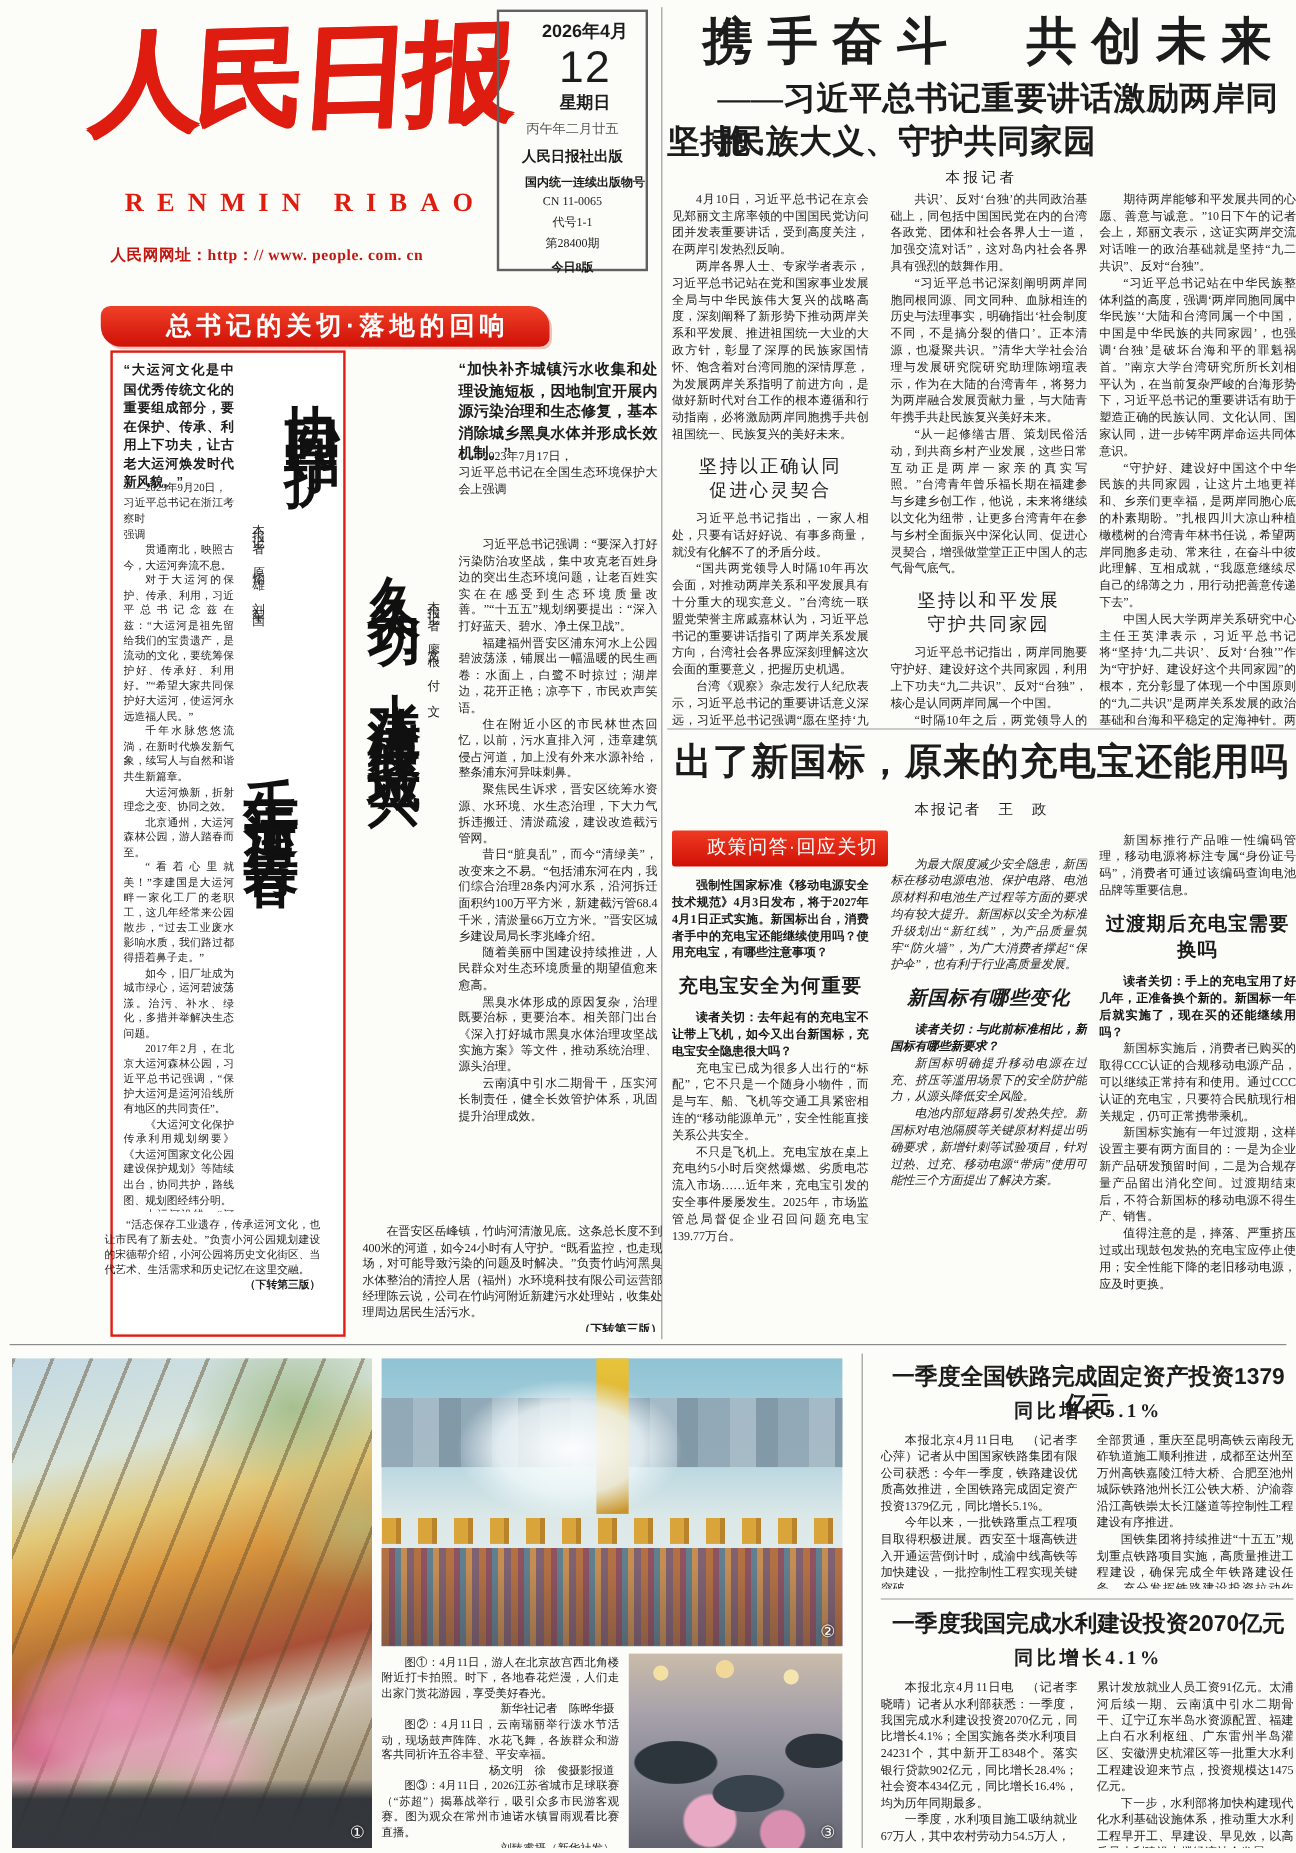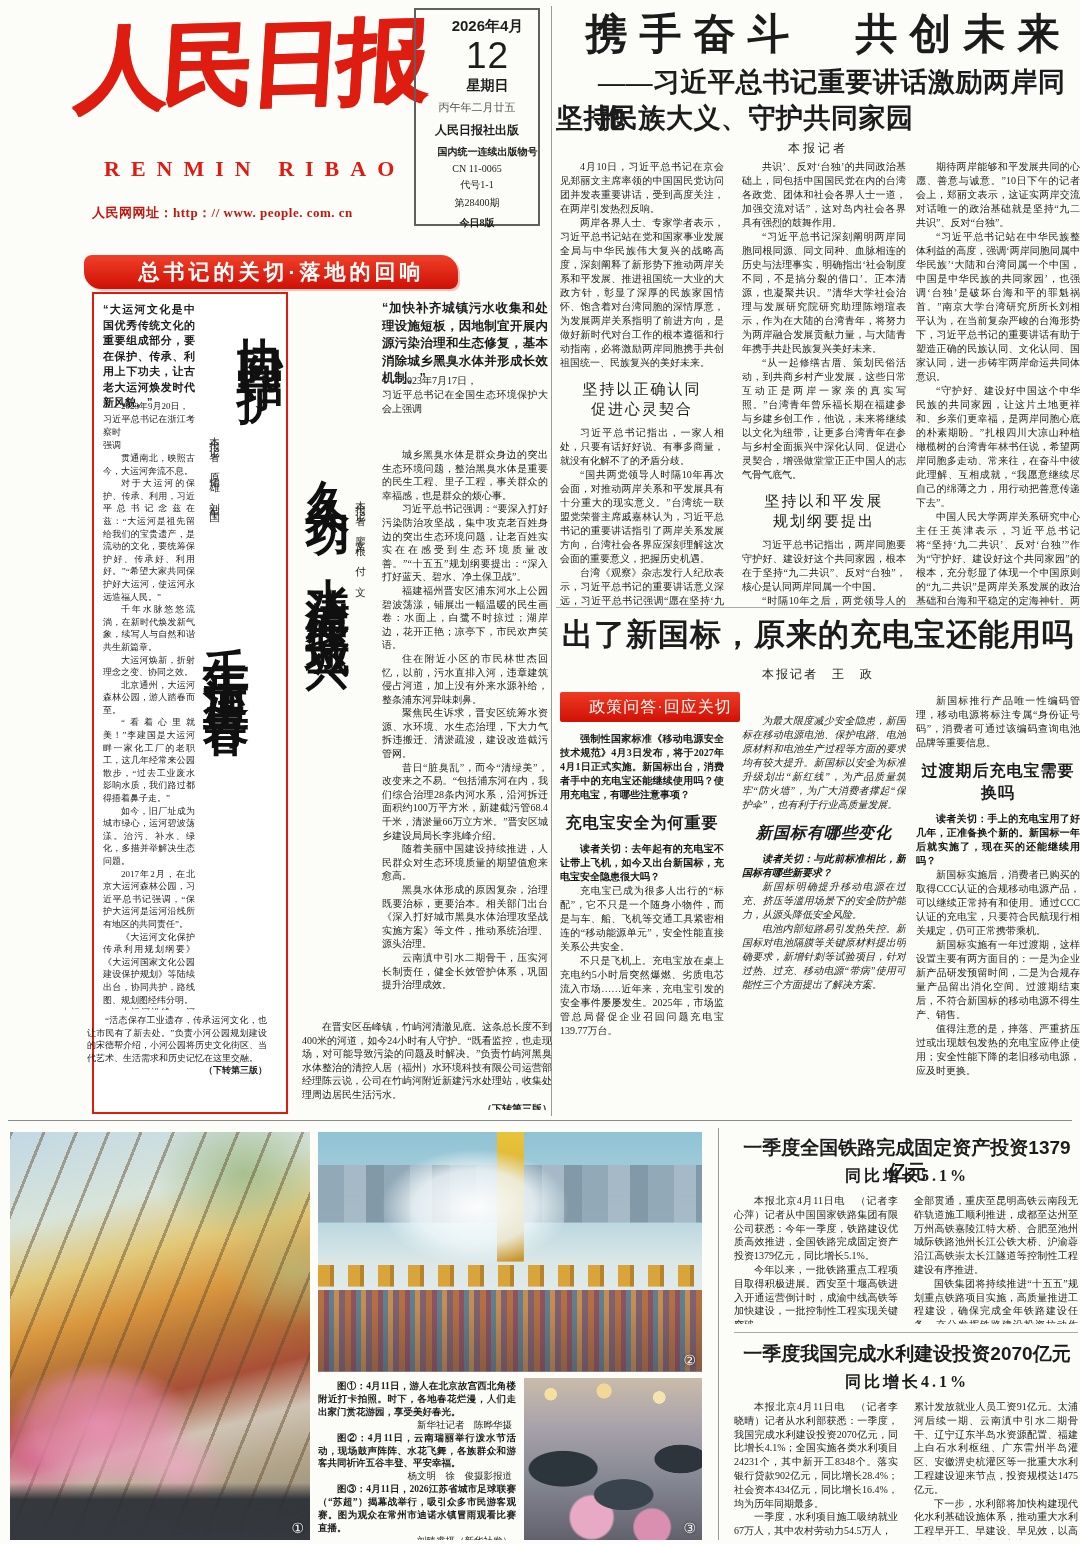--- a/index.html
+++ b/index.html
@@ -66,21 +66,21 @@
           color:#fff;font-weight:400;font-size:16px;text-align:center;line-height:30px;letter-spacing:1px;border-radius:2px;}
   .qcol{width:164px;font-size:10px;line-height:14px;}
   .qsub{font-family:"Liberation Sans","DejaVu Sans",sans-serif;font-weight:700;font-size:16px;line-height:22px;
         text-align:center;text-indent:0;margin:10px 0 8px;letter-spacing:1px;}
   .concern{font-weight:700;color:#141414;}
   
   .photo{position:absolute;overflow:hidden;}
   .badge{position:absolute;right:6px;bottom:4px;color:#fff;font-size:14px;line-height:14px;
          text-shadow:0 0 3px rgba(0,0,0,.75);}
   .caps{left:318px;top:1380px;width:198px;height:160px;font-size:9.5px;line-height:12.9px;text-align:justify;overflow:hidden;}
-  .caps p{margin:0;text-indent:2em;font-weight:700;}
+  .caps p{margin:0;text-indent:2em;font-weight:400;}
   .caps .credit{text-align:right;text-indent:0;padding-right:4px;font-weight:400;}
   
   .n-hl{width:346px;text-align:center;font-family:"Liberation Sans","DejaVu Sans",sans-serif;font-weight:900;font-size:19px;line-height:24px;}
   .n-sub{width:346px;text-align:center;font-size:16px;font-weight:700;letter-spacing:3px;}
   .ncol{width:164px;font-size:10px;line-height:13.8px;height:130px;}
   
   .photo1{left:10px;top:1132px;width:300px;height:408px;background:
     linear-gradient(180deg, rgba(0,0,0,0) 86%, rgba(42,46,52,.92) 90%, #35393f 100%),
     radial-gradient(130px 90px at 30% 72%, rgba(232,145,180,.95) 0%, rgba(232,145,180,.55) 50%, rgba(0,0,0,0) 72%),
     radial-gradient(90px 70px at 8% 80%, rgba(214,96,139,.9), rgba(0,0,0,0) 70%),
@@ -148,23 +148,23 @@
   <p>习近平总书记指出，一家人相处，只要有话好好说、有事多商量，就没有化解不了的矛盾分歧。</p>
   <p>“国共两党领导人时隔10年再次会面，对推动两岸关系和平发展具有十分重大的现实意义。”台湾统一联盟党荣誉主席戚嘉林认为，习近平总书记的重要讲话指引了两岸关系发展方向，台湾社会各界应深刻理解这次会面的重要意义，把握历史机遇。</p>
   <p>台湾《观察》杂志发行人纪欣表示，习近平总书记的重要讲话意义深远，习近平总书记强调“愿在坚持‘九二</p>
 </div>
 <div class="abs col lcol" style="left:742px;">
   <p>共识’、反对‘台独’的共同政治基础上，同包括中国国民党在内的台湾各政党、团体和社会各界人士一道，加强交流对话”，这对岛内社会各界具有强烈的鼓舞作用。</p>
   <p>“习近平总书记深刻阐明两岸同胞同根同源、同文同种、血脉相连的历史与法理事实，明确指出‘社会制度不同，不是搞分裂的借口’。正本清源，也凝聚共识。”清华大学社会治理与发展研究院研究助理陈翊瑄表示，作为在大陆的台湾青年，将努力为两岸融合发展贡献力量，与大陆青年携手共赴民族复兴美好未来。</p>
   <p>“从一起修缮古厝、策划民俗活动，到共商乡村产业发展，这些日常互动正是两岸一家亲的真实写照。”台湾青年曾乐福长期在福建参与乡建乡创工作，他说，未来将继续以文化为纽带，让更多台湾青年在参与乡村全面振兴中深化认同、促进心灵契合，增强做堂堂正正中国人的志气骨气底气。</p>
   <div class="insub">
     <span>坚持以和平发展</span><br>
-    <span>规划纲要提出</span>
+    <span>守护共同家园</span>
   </div>
-  <p>习近平总书记指出，两岸同胞要守护好、建设好这个共同家园，根本在于坚持“九二共识”、反对“台独”，核心是认同两岸同属一个中国。</p>
+  <p>习近平总书记指出，两岸同胞要守护好、建设好这个共同家园，利用上下功夫“九二共识”、反对“台独”，核心是认同两岸同属一个中国。</p>
   <p>“时隔10年之后，两党领导人的会面依旧真情流露，坦率诚挚，充分展现了</p>
 </div>
 <div class="abs col lcol" style="left:916px;">
   <p>期待两岸能够和平发展共同的心愿、善意与诚意。”10日下午的记者会上，郑丽文表示，这证实两岸交流对话唯一的政治基础就是坚持“九二共识”、反对“台独”。</p>
   <p>“习近平总书记站在中华民族整体利益的高度，强调‘两岸同胞同属中华民族’‘大陆和台湾同属一个中国，中国是中华民族的共同家园’，也强调‘台独’是破坏台海和平的罪魁祸首。”南京大学台湾研究所所长刘相平认为，在当前复杂严峻的台海形势下，习近平总书记的重要讲话有助于塑造正确的民族认同、文化认同、国家认同，进一步铸牢两岸命运共同体意识。</p>
   <p>“守护好、建设好中国这个中华民族的共同家园，让这片土地更祥和、乡亲们更幸福，是两岸同胞心底的朴素期盼。”扎根四川大凉山种植橄榄树的台湾青年林书任说，希望两岸同胞多走动、常来往，在奋斗中彼此理解、互相成就，“我愿意继续尽自己的绵薄之力，用行动把善意传递下去”。</p>
   <p>中国人民大学两岸关系研究中心主任王英津表示，习近平总书记将“坚持‘九二共识’、反对‘台独’”作为“守护好、建设好这个共同家园”的根本，充分彰显了体现一个中国原则的“九二共识”是两岸关系发展的政治基础和台海和平稳定的定海神针。两岸关系历史反复证明，承认“九二共识”、坚持一个中国原则，两岸关系就能改善发展，台湾同胞就能受益。（下转第四版）</p>
 </div>
 
 <div class="abs banner sans">总书记的关切·落地的回响</div>
@@ -198,21 +198,20 @@
 <div class="abs vby f1-by">本报记者　原韬雄　刘军国</div>
 
 <div class="abs vh f2-hl">久久为功　水清岸绿共城兴</div>
 <div class="abs vby f2-by">本报记者　廖文根　付　文</div>
 <div class="abs fquote f2-quote">“加快补齐城镇污水收集和处理设施短板，因地制宜开展内源污染治理和生态修复，基本消除城乡黑臭水体并形成长效机制。”</div>
 <div class="abs f2-src">
   <div>——2023年7月17日，</div>
   <div>习近平总书记在全国生态环境保护大会上强调</div>
 </div>
 <div class="abs col f2-body">
-  <p>城乡黑臭水体是群众身边的突出生态环境问题，整治黑臭水体是重要的民生工程、里子工程，事关群众的幸福感，也是群众的烦心事。</p>
     <p>习近平总书记强调：“要深入打好污染防治攻坚战，集中攻克老百姓身边的突出生态环境问题，让老百姓实实在在感受到生态环境质量改善。”“十五五”规划纲要提出：“深入打好蓝天、碧水、净土保卫战”。</p>
   <p>福建福州晋安区浦东河水上公园碧波荡漾，铺展出一幅温暖的民生画卷：水面上，白鹭不时掠过；湖岸边，花开正艳；凉亭下，市民欢声笑语。</p>
     <p>住在附近小区的市民林世杰回忆，以前，污水直排入河，违章建筑侵占河道，加上没有外来水源补给，整条浦东河异味刺鼻。</p>
   <p>聚焦民生诉求，晋安区统筹水资源、水环境、水生态治理，下大力气拆违搬迁、清淤疏浚，建设改造截污管网。</p>
     <p>昔日“脏臭乱”，而今“清绿美”，改变来之不易。“包括浦东河在内，我们综合治理28条内河水系，沿河拆迁面积约100万平方米，新建截污管68.4千米，清淤量66万立方米。”晋安区城乡建设局局长李兆峰介绍。</p>
   <p>随着美丽中国建设持续推进，人民群众对生态环境质量的期望值愈来愈高。</p>
     <p>黑臭水体形成的原因复杂，治理既要治标，更要治本。相关部门出台《深入打好城市黑臭水体治理攻坚战实施方案》等文件，推动系统治理、源头治理。</p>
   <p>云南滇中引水二期骨干，压实河长制责任，健全长效管护体系，巩固提升治理成效。</p>
 </div>
 <div class="abs col f2-wide">

